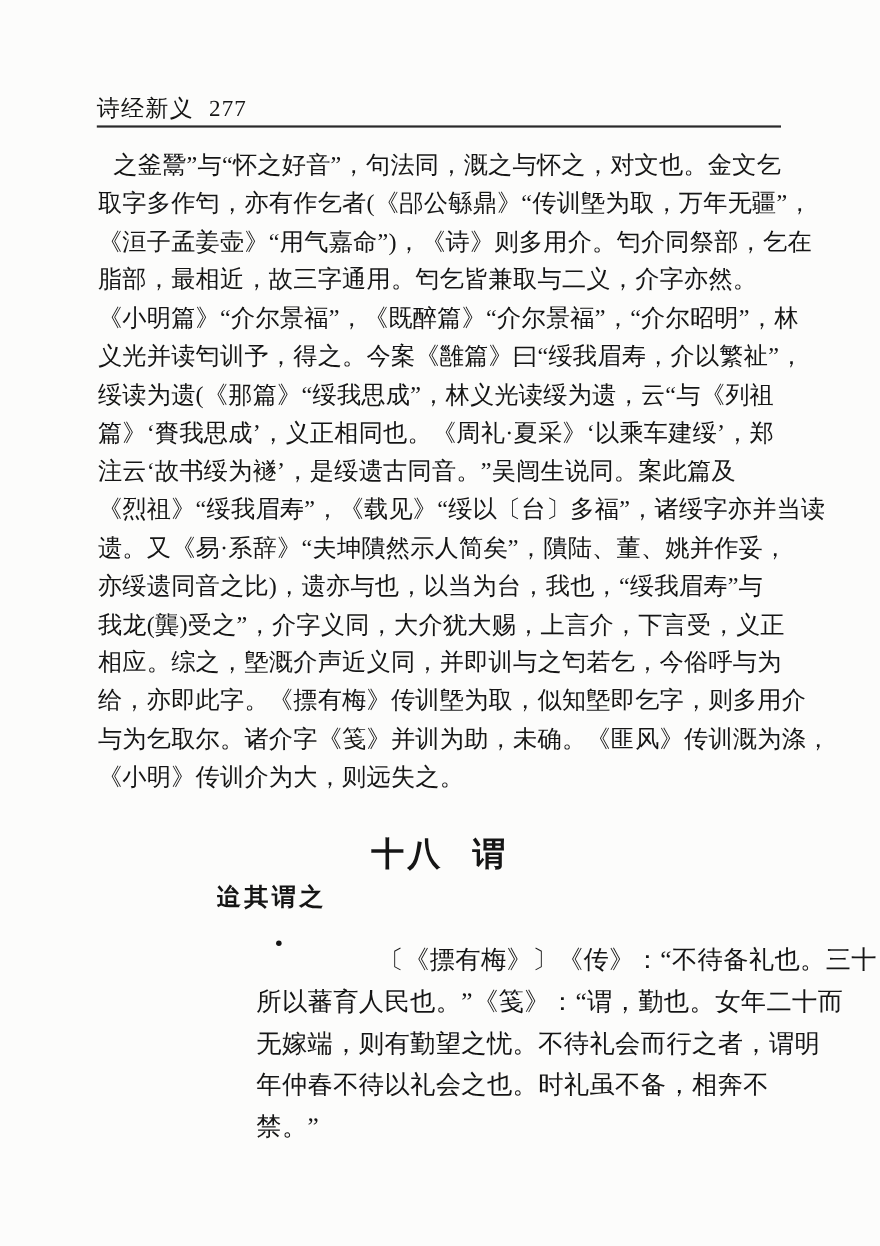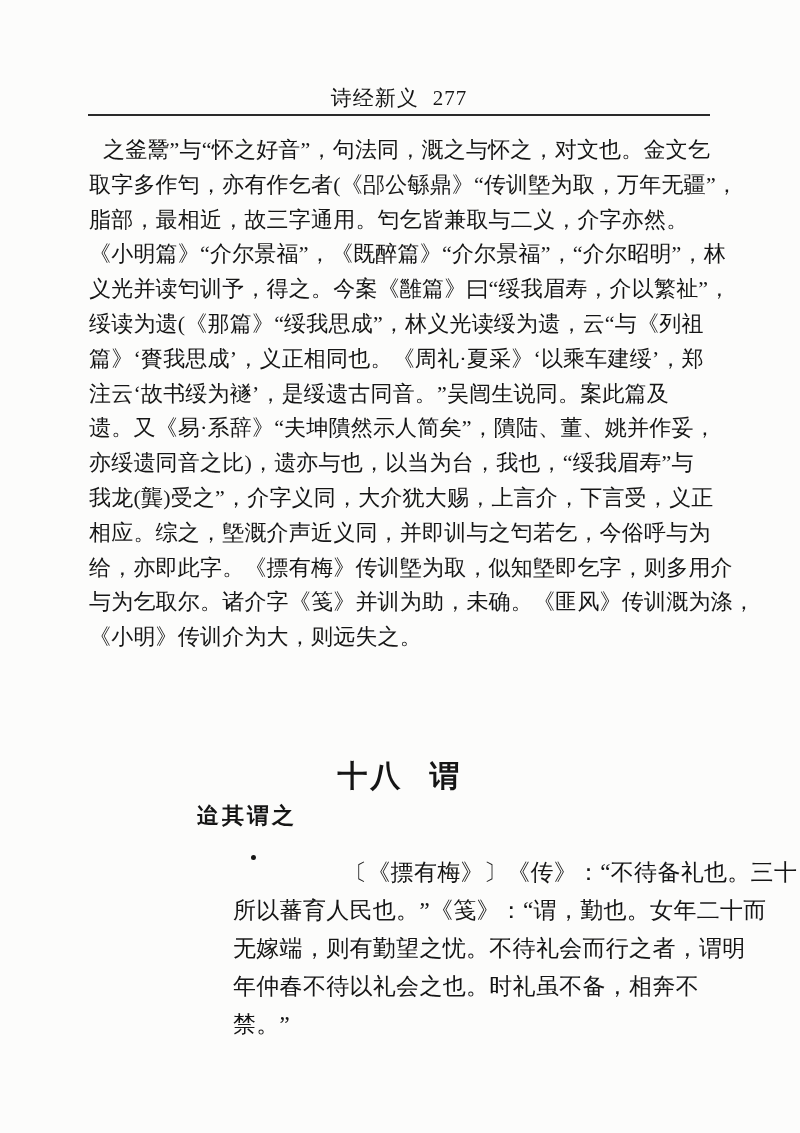--- a/index.html
+++ b/index.html
@@ -11,21 +11,21 @@
     background: #fcfcfb;
     color: #151515;
     font-family: "Liberation Serif", "DejaVu Serif", serif;
     overflow: hidden;
   }
   .running-head {
     position: absolute;
     top: 84px;
     left: 88px;
     width: 622px;
-    text-align: center;
+    text-align: left;
     font-size: 21px;
     letter-spacing: 1px;
     white-space: nowrap;
   }
   .running-head .book-title { margin-right: 14px; }
   .head-rule {
     position: absolute;
     top: 114px;
     left: 88px;
     width: 622px;
@@ -92,26 +92,28 @@
 
   <div class="running-head">
     <span class="book-title">诗经新义</span><span class="page-number">277</span>
   </div>
 
   <div class="head-rule"></div>
 
   <div class="body-block">
     <div class="body-line indent-sm">之釜鬵”与“怀之好音”，句法同，溉之与怀之，对文也。金文乞</div>
     <div class="body-line">取字多作匄，亦有作乞者(《郘公緐鼎》“传训墍为取，万年无疆”，</div>
+    <div class="body-line">《洹子孟姜壶》“用气嘉命”)，《诗》则多用介。匄介同祭部，乞在</div>
     <div class="body-line">脂部，最相近，故三字通用。匄乞皆兼取与二义，介字亦然。</div>
     <div class="body-line">《小明篇》“介尔景福”，《既醉篇》“介尔景福”，“介尔昭明”，林</div>
     <div class="body-line">义光并读匄训予，得之。今案《雝篇》曰“绥我眉寿，介以繁祉”，</div>
     <div class="body-line">绥读为遗(《那篇》“绥我思成”，林义光读绥为遗，云“与《列祖</div>
     <div class="body-line">篇》‘賚我思成’，义正相同也。《周礼·夏采》‘以乘车建绥’，郑</div>
     <div class="body-line">注云‘故书绥为襚’，是绥遗古同音。”吴闿生说同。案此篇及</div>
+    <div class="body-line">《烈祖》“绥我眉寿”，《载见》“绥以〔台〕多福”，诸绥字亦并当读</div>
     <div class="body-line">遗。又《易·系辞》“夫坤隤然示人简矣”，隤陆、董、姚并作妥，</div>
     <div class="body-line">亦绥遗同音之比)，遗亦与也，以当为台，我也，“绥我眉寿”与</div>
     <div class="body-line">我龙(龔)受之”，介字义同，大介犹大赐，上言介，下言受，义正</div>
     <div class="body-line">相应。综之，墍溉介声近义同，并即训与之匄若乞，今俗呼与为</div>
     <div class="body-line">给，亦即此字。《摽有梅》传训墍为取，似知墍即乞字，则多用介</div>
     <div class="body-line">与为乞取尔。诸介字《笺》并训为助，未确。《匪风》传训溉为涤，</div>
     <div class="body-line">《小明》传训介为大，则远失之。</div>
   </div>
 
   <div class="section-heading">

